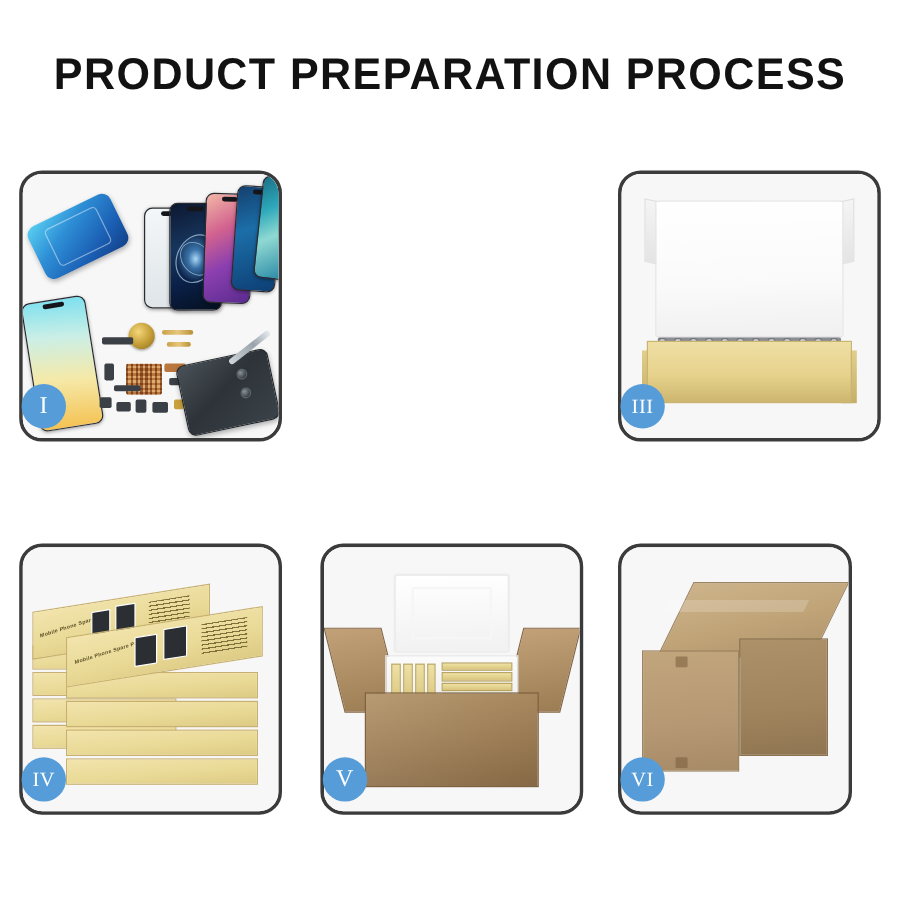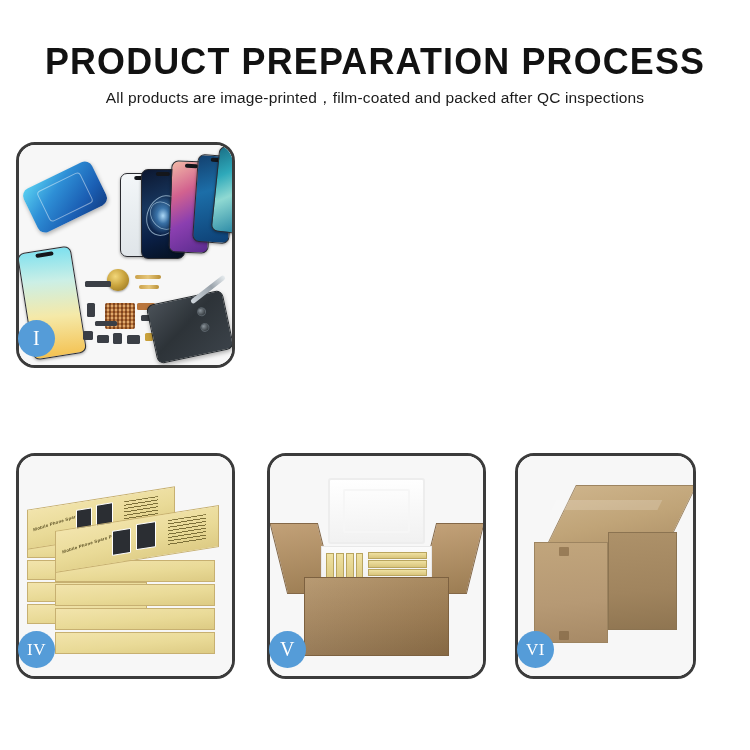--- a/index.html
+++ b/index.html
@@ -36,21 +36,21 @@
   }
   .panel .clip {
     position:absolute; inset:0; border-radius:16px; overflow:hidden;
     background:#f7f7f7;
   }
   .p1 { left:16px;  top:142px; }
   .p2 { left:267px; top:142px; }
   .p3 { left:515px; top:142px; width:219px; }
   .p4 { left:16px;  top:453px; }
   .p5 { left:267px; top:453px; }
-  .p6 { left:515px; top:453px; width:181px; }
+  .p6 { left:515px; top:453px; width:195px; }
 
   
   .badge {
     position:absolute; left:-1px; bottom:8px;
     width:37px; height:37px; border-radius:50%;
     background:#559cd8; color:#ffffff;
     font-family:"Liberation Serif", serif;
     font-size:20px; line-height:37px; text-align:center;
     letter-spacing:0.5px; z-index:6;
   }
@@ -274,21 +274,20 @@
     background:rgba(120,92,58,.55); border-radius:1px;
   }
 </style>
 </head>
 <body>
 
 <div id="page">
 
   <div class="header">
     <div class="title">PRODUCT PREPARATION PROCESS</div>
-    <div class="subtitle">All products are image-printed，film-coated and packed after QC inspections</div>
   </div>
 
   <div class="grid">
 
     <div class="panel p1">
       <div class="clip">
 
         <div class="phone glass" style="left:101px; top:28px; width:42px; height:84px;">
           <div class="notch"></div>
         </div>
@@ -329,20 +328,32 @@
         <div class="housing" style="left:132px; top:152px;">
           <div class="lens" style="left:48px; top:12px;"></div>
           <div class="lens" style="left:48px; top:28px;"></div>
         </div>
         <div class="tweez" style="left:168px; top:142px;"></div>
       </div>
       <div class="badge">I</div>
     </div>
 
 
+    <div class="panel p3">
+      <div class="clip">
+        <div class="k-lid-fold-l"></div>
+        <div class="k-lid-fold-r"></div>
+        <div class="k-lid"></div>
+        <div class="k-tray-side-l"></div>
+        <div class="k-tray-side-r"></div>
+        <div class="k-bubble"></div>
+        <div class="k-tray"></div>
+      </div>
+      <div class="badge sm">III</div>
+    </div>
 
     <div class="panel p4">
       <div class="clip">
         <div class="stack">
 
           <div class="sbox" style="left:8px;  top:148px; width:120px; height:20px;">
               <div class="top"></div>
             </div>
           <div class="sbox" style="left:8px;  top:126px; width:120px; height:20px;">
               <div class="top"></div>

